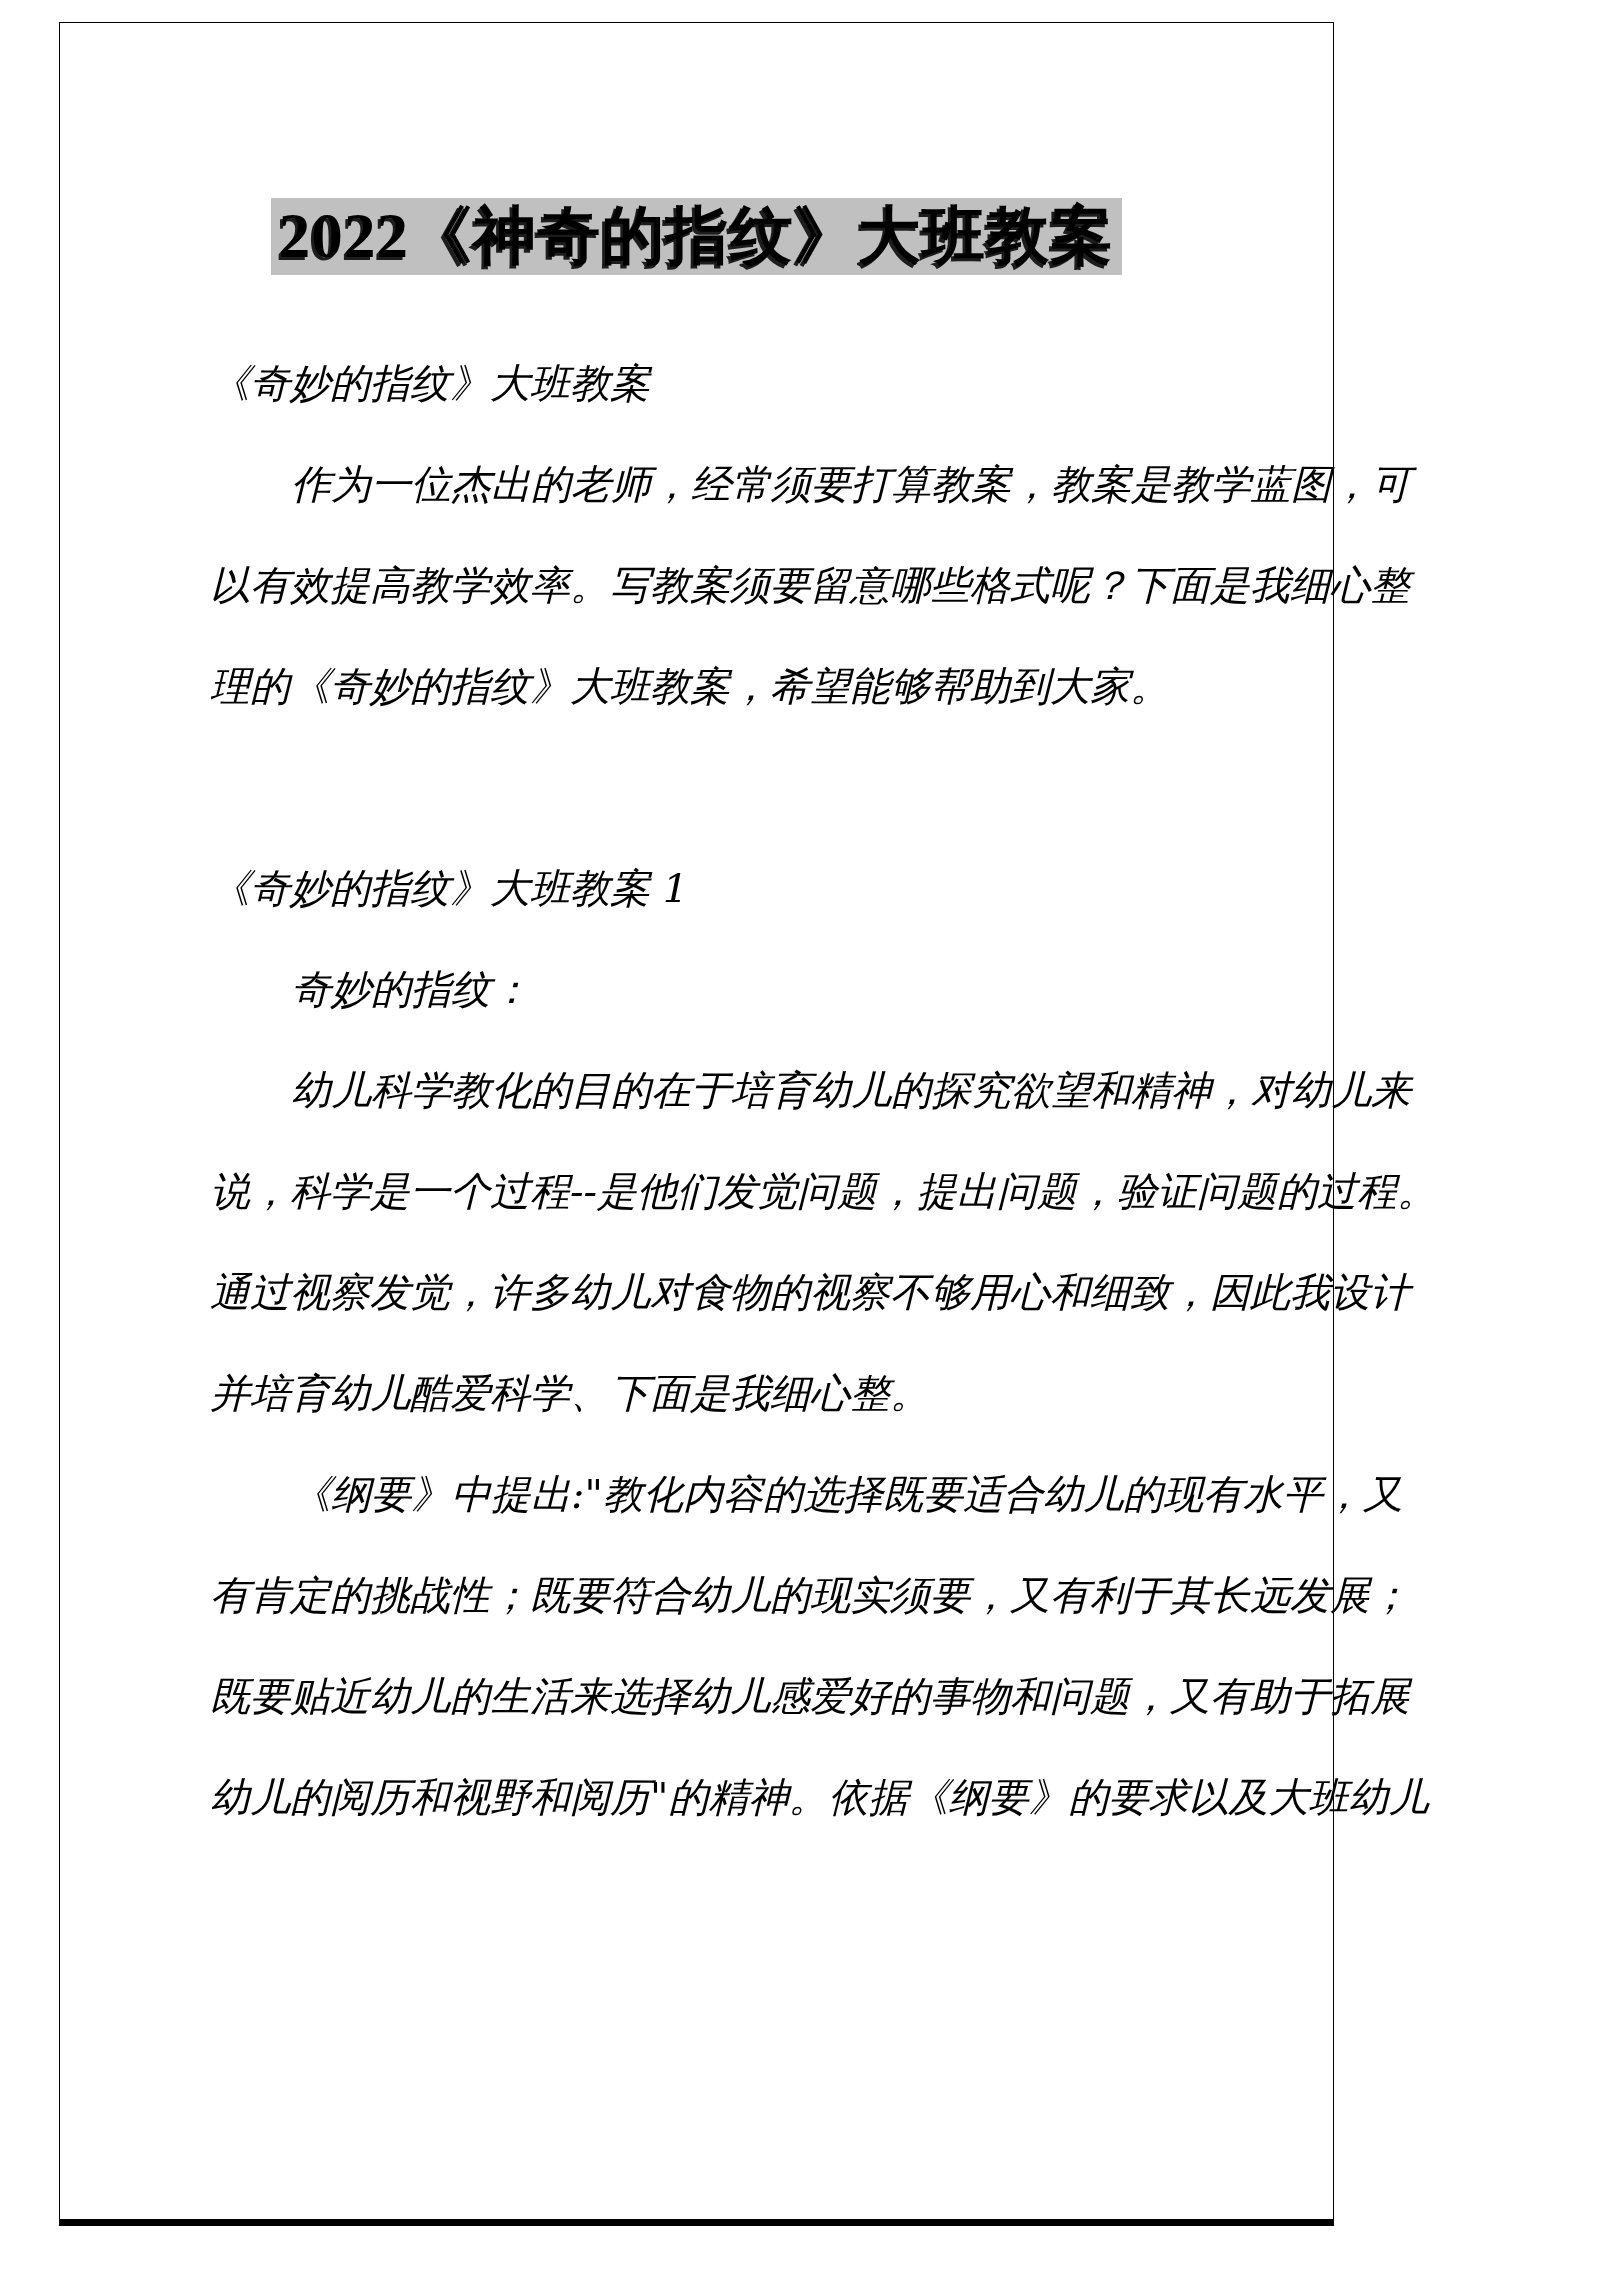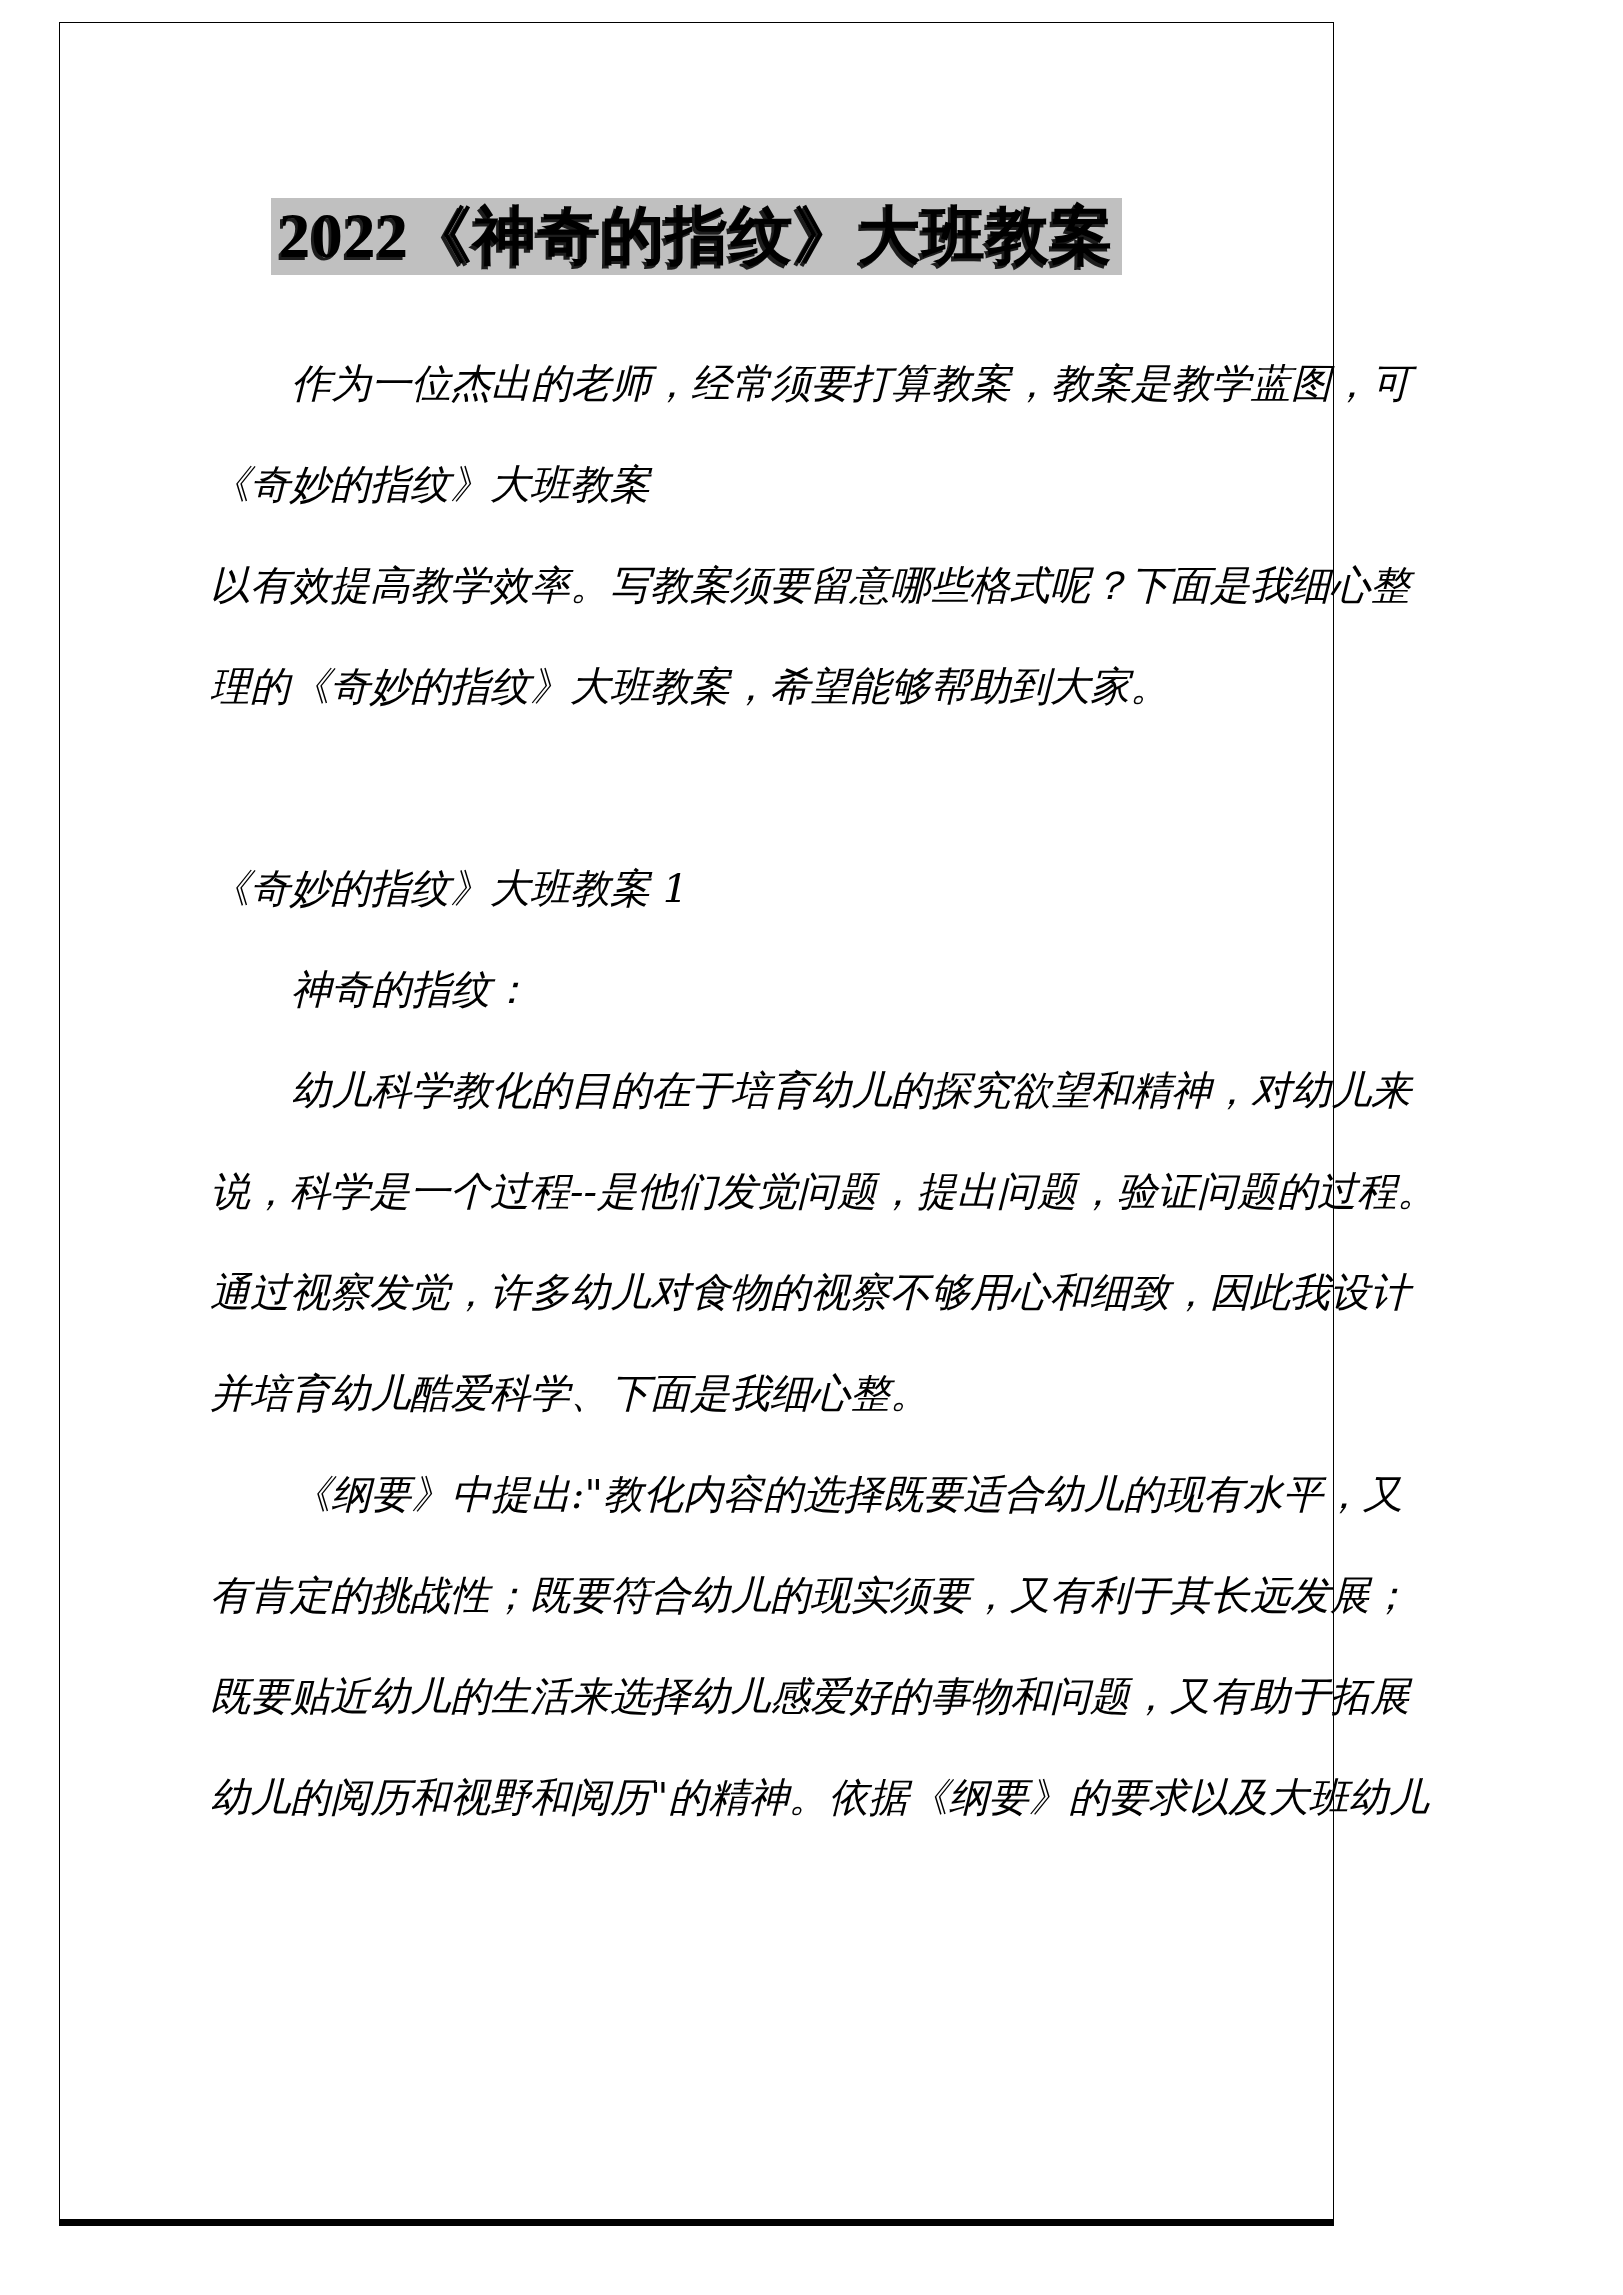--- a/index.html
+++ b/index.html
@@ -75,26 +75,26 @@
 </head>
 <body>
 
 <div class="page">
 
   <div class="title-wrap">
     <span class="title-highlight" style="background: rgb(192, 192, 192);">2022《神奇的指纹》大班教案</span>
   </div>
 
   <div class="doc-body">
+    <div class="line">《奇妙的指纹》大班教案</div>
     <div class="line indent">作为一位杰出的老师，经常须要打算教案，教案是教学蓝图，可</div>
-    <div class="line">《奇妙的指纹》大班教案</div>
     <div class="line">以有效提高教学效率。写教案须要留意哪些格式呢？下面是我细心整</div>
     <div class="line">理的《奇妙的指纹》大班教案，希望能够帮助到大家。</div>
     <div class="line gap">《奇妙的指纹》大班教案 1</div>
-    <div class="line indent">神奇的指纹：</div>
+    <div class="line indent">奇妙的指纹：</div>
     <div class="line indent">幼儿科学教化的目的在于培育幼儿的探究欲望和精神，对幼儿来</div>
     <div class="line">说，科学是一个过程--是他们发觉问题，提出问题，验证问题的过程。</div>
     <div class="line">通过视察发觉，许多幼儿对食物的视察不够用心和细致，因此我设计</div>
     <div class="line">并培育幼儿酷爱科学、下面是我细心整。</div>
     <div class="line indent">《纲要》中提出:"教化内容的选择既要适合幼儿的现有水平，又</div>
     <div class="line">有肯定的挑战性；既要符合幼儿的现实须要，又有利于其长远发展；</div>
     <div class="line">既要贴近幼儿的生活来选择幼儿感爱好的事物和问题，又有助于拓展</div>
     <div class="line">幼儿的阅历和视野和阅历"的精神。依据《纲要》的要求以及大班幼儿</div>
   </div>
 

